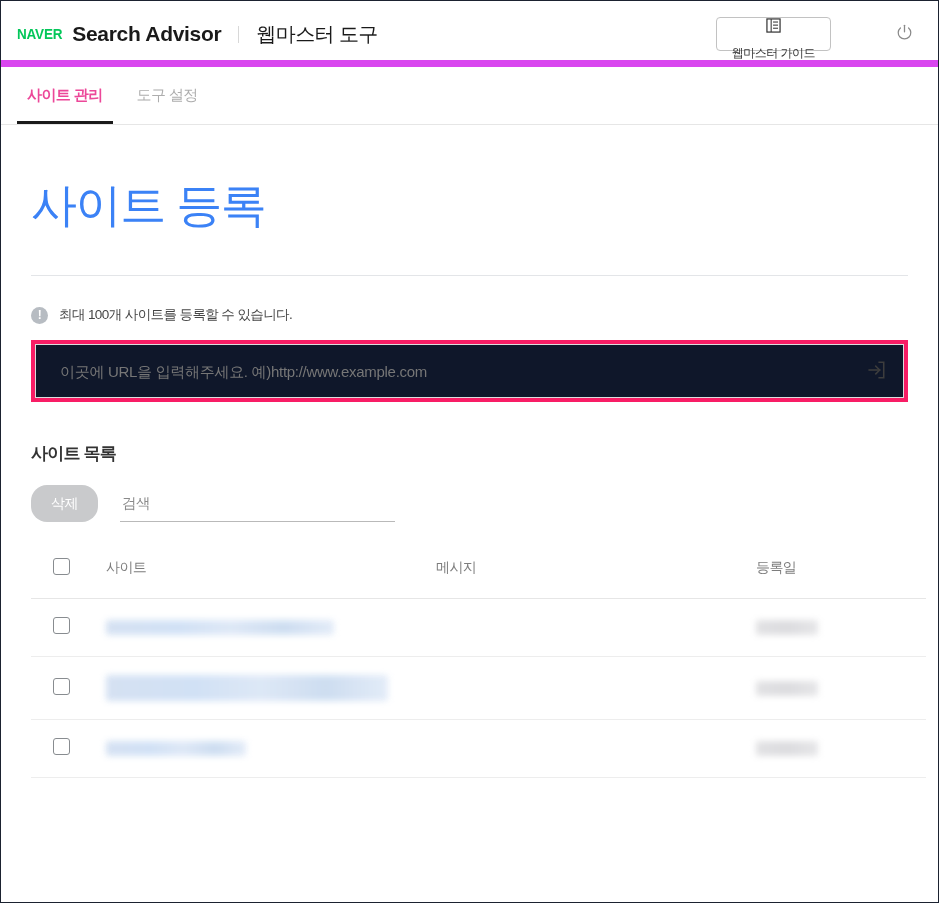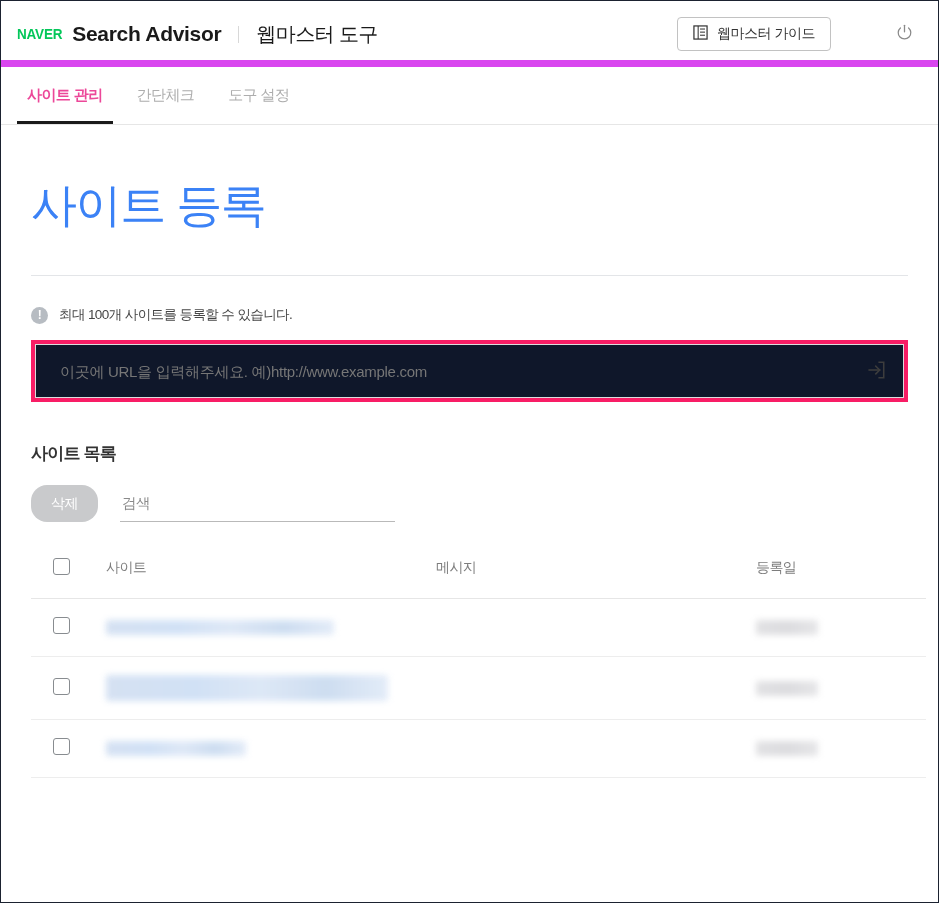--- a/index.html
+++ b/index.html
@@ -82,24 +82,25 @@
 
   .guide-btn {
     display: flex;
     align-items: center;
     gap: 9px;
     height: 34px;
     padding: 0 15px;
     border: 1px solid #c2c2c2;
     border-radius: 4px;
     background: #ffffff;
-    font-size: 14px;
+    font-size: 12px;
     color: #333333;
     letter-spacing: -0.5px;
     cursor: pointer;
+    flex-direction: column;
   }
 
   .guide-btn .ico-guide { display: block; }
 
   .power-btn {
     width: 36px;
     height: 36px;
     display: flex;
     align-items: center;
     justify-content: center;
@@ -381,23 +382,20 @@
             </svg>
           </span>
         </button>
       </div>
     </div>
   </div>
 
   <div class="tabs">
     <button class="tab active">
       <span>사이트 관리</span>
-    </button>
-    <button class="tab">
-      <span>간단체크</span>
     </button>
     <button class="tab">
       <span>도구 설정</span>
     </button>
   </div>
 
   <div class="content">
 
     <h1 class="page-title">사이트 등록</h1>
     <div class="title-rule"></div>

